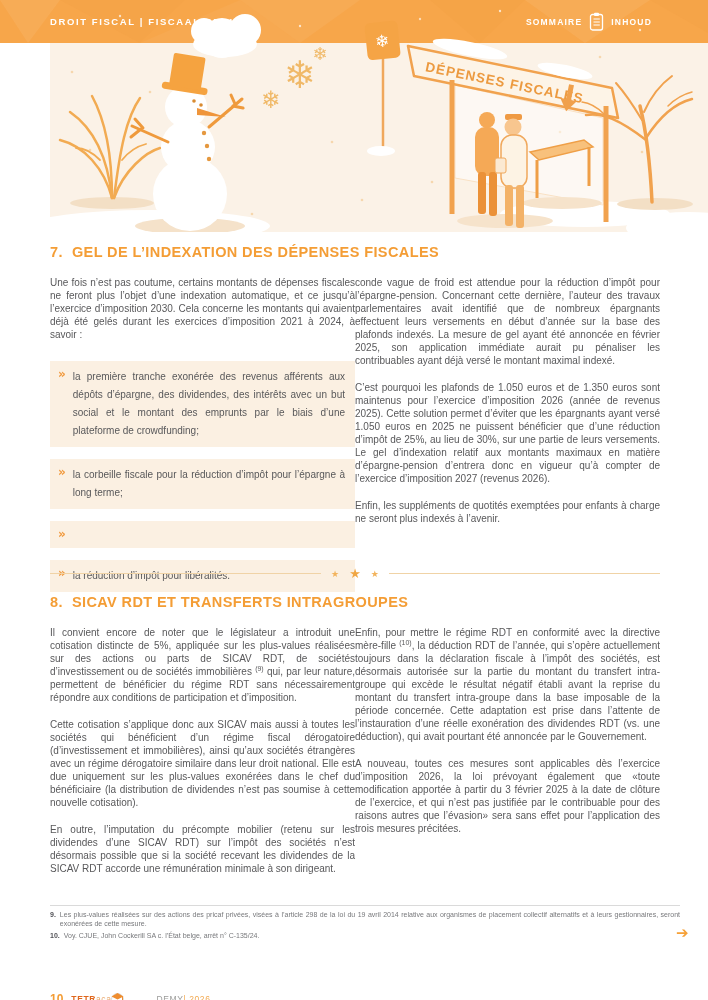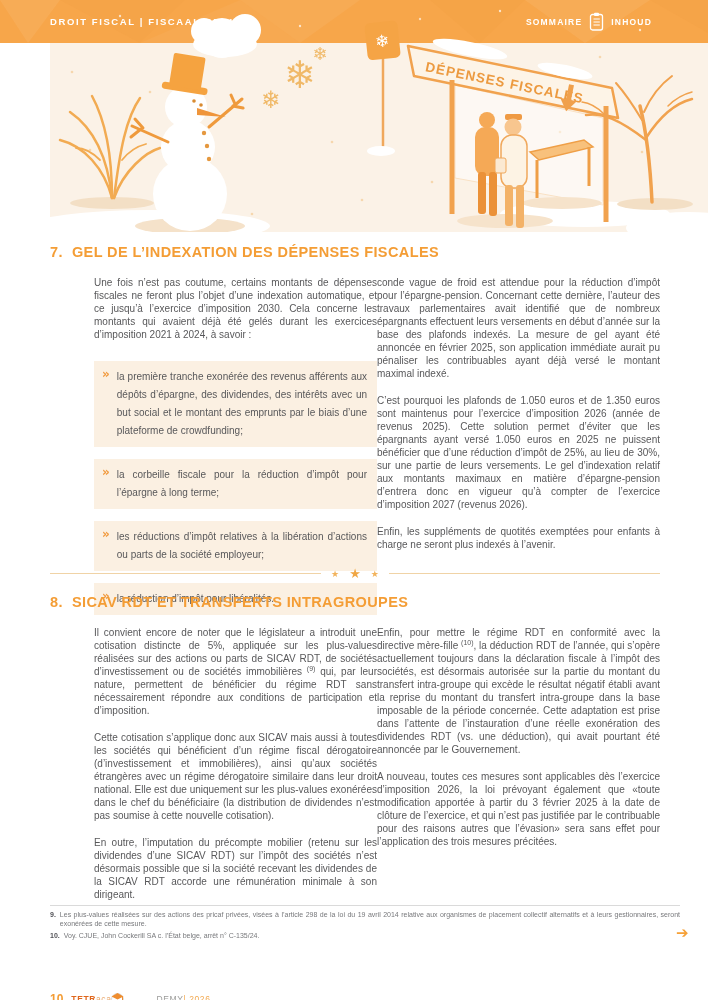--- a/index.html
+++ b/index.html
@@ -15,21 +15,21 @@
   .category{font-size:9.5px;font-weight:bold;letter-spacing:1.6px;}
   .toc{display:flex;align-items:center;gap:7px;font-size:8.5px;font-weight:bold;
        letter-spacing:1.2px;cursor:pointer;}
 
   
   .section{position:absolute;left:50px;width:610px;}
   .sec7{top:244px;}
   .sec8{top:594px;}
   .sec-title{display:flex;gap:9px;color:#f49d35;font-size:14.5px;font-weight:bold;
              letter-spacing:0.4px;margin:0 0 16px 0;}
-  .cols{display:flex;margin-left:44px;}
+  .cols{display:flex;}
   .col{flex:1;min-width:0;}
   .body-text{font-size:10px;line-height:13px;color:#58585a;text-align:justify;}
   .body-text p{margin:0 0 14px 0;}
   .intro{margin-bottom:20px !important;}
   sup{font-size:7px;line-height:0;}
 
   
   .bullet-box{display:flex;gap:7px;background:#fbf0e2;padding:7px 10px 7px 8px;
               margin-bottom:12px;box-sizing:border-box;}
   .chev{color:#f19a3e;font-weight:bold;font-size:12px;line-height:13px;flex:0 0 auto;
@@ -243,21 +243,20 @@
         <div class="bullet-box">
           <span class="chev">»</span>
           <span class="bullet-text">la première tranche exonérée des revenus afférents aux dépôts d’épargne, des dividendes, des intérêts avec un but social et le montant des emprunts par le biais d’une plateforme de crowdfunding;</span>
         </div>
         <div class="bullet-box">
           <span class="chev">»</span>
           <span class="bullet-text">la corbeille fiscale pour la réduction d’impôt pour l’épargne à long terme;</span>
         </div>
         <div class="bullet-box">
           <span class="chev">»</span>
-          <span class="bullet-text">les réductions d’impôt relatives à la libération d’actions ou parts de la société employeur;</span>
         </div>
         <div class="bullet-box">
           <span class="chev">»</span>
           <span class="bullet-text">la réduction d’impôt pour libéralités.</span>
         </div>
       </div>
       <div class="col body-text">
         <p>conde vague de froid est attendue pour la réduction d’impôt pour l’épargne-pension. Concernant cette dernière, l’auteur des travaux parlementaires avait identifié que de nombreux épargnants effectuent leurs versements en début d’année sur la base des plafonds indexés. La mesure de gel ayant été annoncée en février 2025, son application immédiate aurait pu pénaliser les contribuables ayant déjà versé le montant maximal indexé.</p>
         <p>C’est pourquoi les plafonds de 1.050 euros et de 1.350 euros sont maintenus pour l’exercice d’imposition 2026 (année de revenus 2025). Cette solution permet d’éviter que les épargnants ayant versé 1.050 euros en 2025 ne puissent bénéficier que d’une réduction d’impôt de 25%, au lieu de 30%, sur une partie de leurs versements. Le gel d’indexation relatif aux montants maximaux en matière d’épargne-pension d’entrera donc en vigueur qu’à compter de l’exercice d’imposition 2027 (revenus 2026).</p>
         <p>Enfin, les suppléments de quotités exemptées pour enfants à charge ne seront plus indexés à l’avenir.</p>

